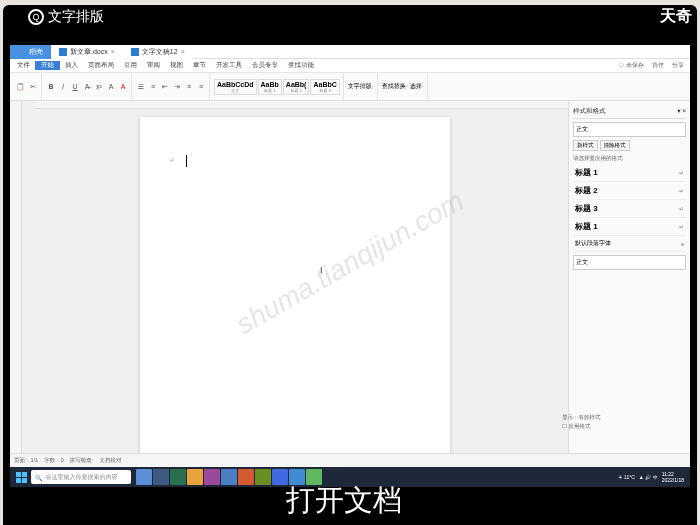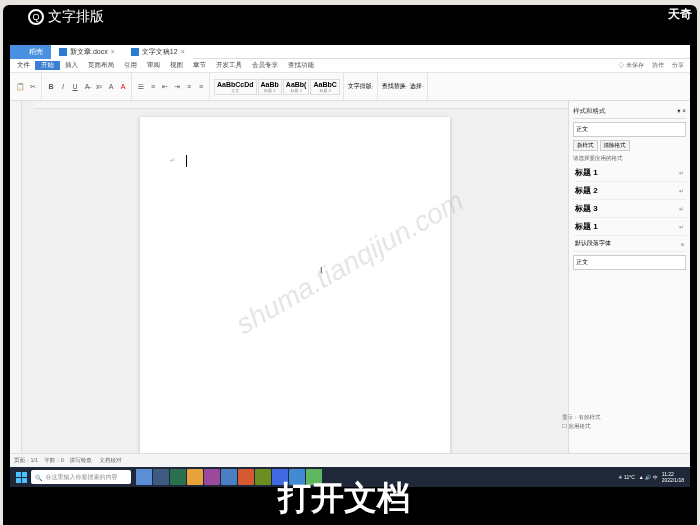--- a/index.html
+++ b/index.html
@@ -2,22 +2,22 @@
 <html><head>
 <meta charset="utf-8">
 <style>
 *{margin:0;padding:0;box-sizing:border-box;font-family:"Microsoft YaHei",Arial,sans-serif}
 body{width:700px;height:525px;background:#e8e4df;overflow:hidden;position:relative}
 .monitor{position:absolute;top:0;left:0;width:700px;height:525px}
 .bezel{position:absolute;top:5px;left:3px;right:3px;bottom:0;background:#000;border-radius:6px 6px 0 0}
 .screen{position:absolute;top:45px;left:10px;right:10px;bottom:38px;background:#fff}
 .overlay-top{position:absolute;top:8px;left:28px;color:#fff;font-size:14px;display:flex;align-items:center;gap:4px;z-index:20}
 .overlay-top .ico{width:16px;height:16px;border:2px solid #fff;border-radius:50%;display:flex;align-items:center;justify-content:center;font-size:9px}
-.overlay-tr{position:absolute;top:6px;right:8px;color:#fff;font-size:12px;font-weight:bold;z-index:20}
-.caption{position:absolute;bottom:4px;left:0;right:12px;text-align:center;color:#fff;font-size:33px;font-weight:700;z-index:20}
+.overlay-tr{position:absolute;top:6px;right:8px;color:#fff;font-size:16px;font-weight:bold;z-index:20}
+.caption{position:absolute;bottom:4px;left:0;right:12px;text-align:center;color:#fff;font-size:29px;font-weight:400;z-index:20}
 .watermark{position:absolute;top:50%;left:50%;transform:translate(-50%,-50%) rotate(-30deg);color:rgba(180,180,180,.35);font-size:28px;font-style:italic;z-index:15;pointer-events:none;white-space:nowrap}
 .wm-br{position:absolute;bottom:42px;right:20px;color:rgba(255,255,255,.3);background:rgba(100,130,160,.5);padding:4px 8px;border-radius:4px;font-size:10px;z-index:18;display:flex;align-items:center;gap:4px}
 .wm-br .c{width:12px;height:12px;border:1.5px solid rgba(255,255,255,.5);border-radius:50%}
 .titlebar{height:14px;background:#fff;border-bottom:1px solid #ddd;display:flex;font-size:7px;align-items:center}
 .tab{padding:0 8px;height:14px;line-height:14px;display:flex;align-items:center;gap:3px}
 .tab.active{background:#4a90e2;color:#fff}
 .tab.doc{background:#fff;color:#333}
 .tab .x{font-size:7px;color:#888}
 .tab .di{width:8px;height:8px;background:#4a90e2;border-radius:1px}
 .tab .wi{width:8px;height:8px;background:#2b7cd3}

